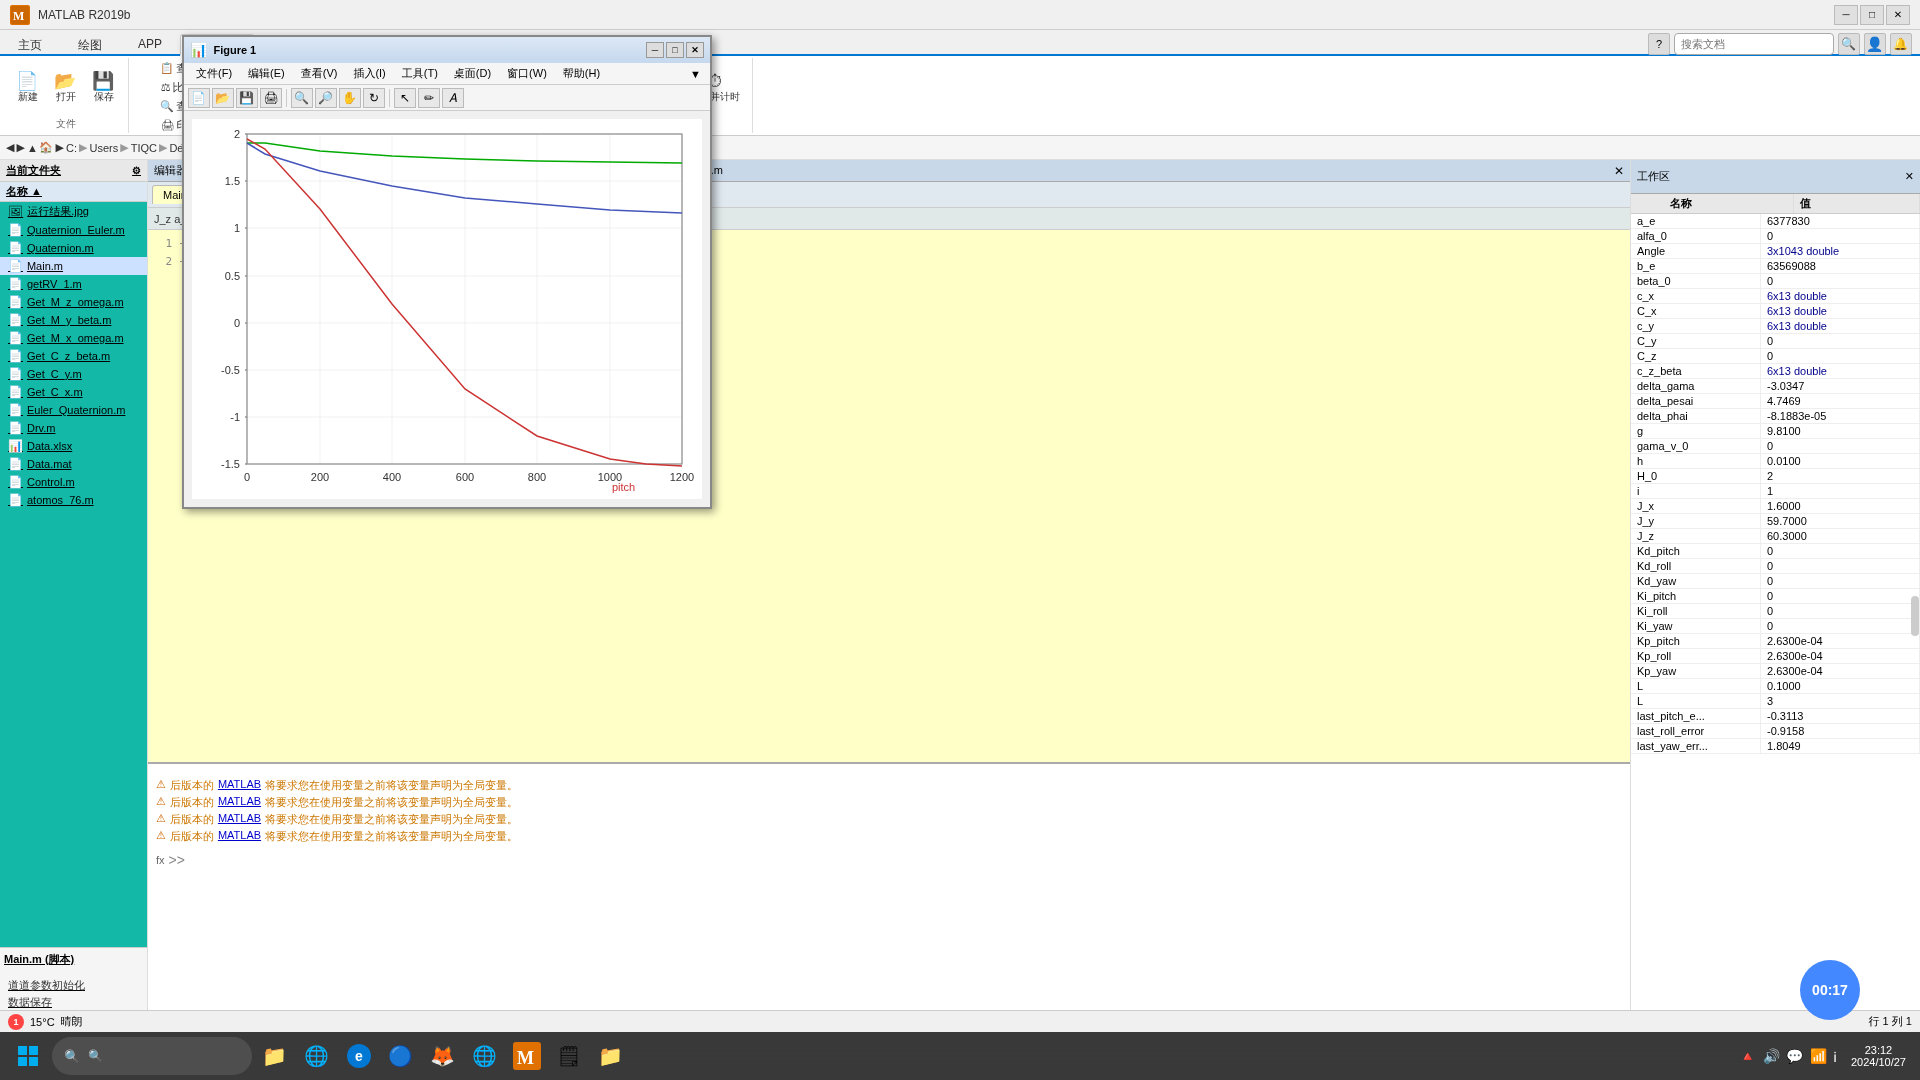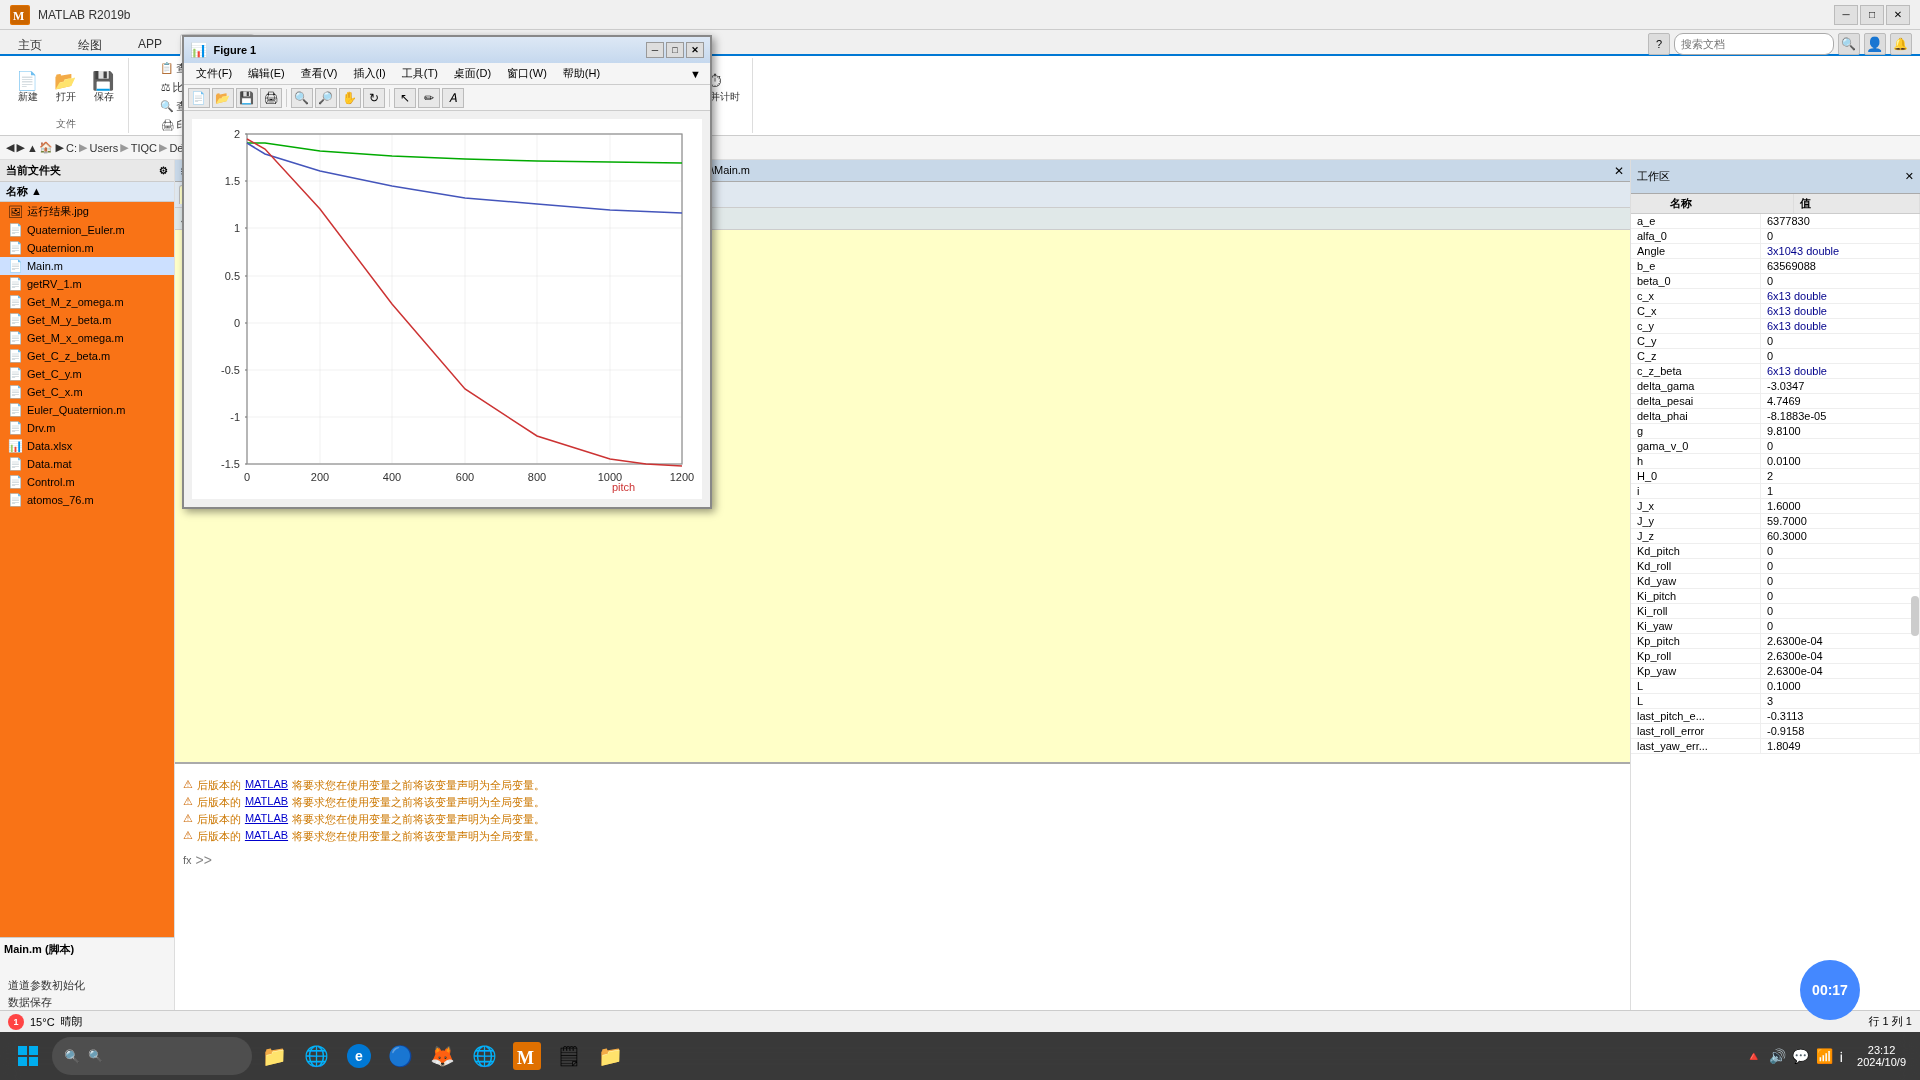--- a/index.html
+++ b/index.html
@@ -24,28 +24,28 @@
     .ribbon-buttons { display: flex; gap: 2px; flex-wrap: wrap; align-items: center; flex: 1; }
     .ribbon-btn { display: flex; flex-direction: column; align-items: center; padding: 3px 6px; cursor: pointer; border-radius: 2px; font-size: 10px; color: #333; min-width: 36px; }
     .ribbon-btn .icon { font-size: 18px; line-height: 1; }
     .ribbon-btn-row { display: flex; align-items: center; gap: 2px; padding: 1px 4px; cursor: pointer; border-radius: 2px; font-size: 11px; color: #333; white-space: nowrap; }
 
     
     .breadcrumb-bar { background: #f5f5f5; height: 24px; display: flex; align-items: center; padding: 0 6px; border-bottom: 1px solid #ddd; font-size: 11px; color: #333; gap: 2px; }
     .breadcrumb-sep { color: #999; }
 
     
-    .sidebar { width: 175px; background: #f97316; border-right: 1px solid #ddd; display: flex; flex-direction: column; }
+    .sidebar { width: 148px; background: #14b8a6; border-right: 1px solid #ddd; display: flex; flex-direction: column; text-decoration: underline; }
     .sidebar-header { background: #e8e8e8; padding: 3px 6px; font-size: 11px; font-weight: bold; border-bottom: 1px solid #ccc; height: 22px; display: flex; align-items: center; justify-content: space-between; }
     .sidebar-list { flex: 1; overflow-y: auto; }
     .sidebar-item { padding: 2px 8px; font-size: 11px; cursor: pointer; display: flex; align-items: center; gap: 4px; white-space: nowrap; overflow: hidden; text-overflow: ellipsis; }
     .sidebar-item.active { background: #cce0ff; }
     .sidebar-item .file-icon { font-size: 12px; }
     .sidebar-bottom { border-top: 1px solid #ccc; padding: 4px; background: #f5f5f5; }
-    .sidebar-bottom-title { font-size: 11px; font-weight: bold; margin-bottom: 20px; }
+    .sidebar-bottom-title { font-size: 11px; font-weight: bold; margin-bottom: 10px; }
     .sidebar-bottom-item { font-size: 11px; color: #333; padding: 1px 4px; cursor: pointer; }
 
     
     .editor-area { flex: 1; background: #f5f5f5; display: flex; flex-direction: column; position: relative; }
     .editor-tabs { background: #e0e8f0; display: flex; align-items: center; height: 26px; border-bottom: 1px solid #ccc; padding: 0 4px; gap: 2px; }
     .editor-tab { padding: 3px 10px; background: #d0dce8; border: 1px solid #bbb; border-bottom: none; cursor: pointer; font-size: 11px; display: flex; align-items: center; gap: 4px; border-radius: 3px 3px 0 0; }
     .editor-tab.active { background: #ffffc8; }
     .editor-tab .tab-close { font-size: 10px; cursor: pointer; color: #666; }
     .code-line { display: flex; gap: 8px; height: 18px; align-items: center; }
     .line-num { color: #888; width: 20px; text-align: right; font-size: 11px; }
@@ -119,21 +119,21 @@
   <div class="ribbon-tab">主页</div>
   <div class="ribbon-tab">绘图</div>
   <div class="ribbon-tab">APP</div>
   <div class="ribbon-tab active">编辑器</div>
   <div class="ribbon-tab">发布</div>
   <div class="ribbon-tab">视图</div>
 
   <div style="margin-left:auto; display:flex; align-items:center; gap:4px; padding-right:8px;">
     <div style="display:flex; align-items:center; gap:4px;">
       <div style="width:22px;height:22px;background:#ddd;border:1px solid #bbb;border-radius:2px;display:flex;align-items:center;justify-content:center;cursor:pointer;font-size:11px;">?</div>
-      <input type="text" placeholder="搜索文档" style="width: 160px; height: 22px; padding: 0px 6px; font-size: 11px; border: 1px solid rgb(170, 170, 170); border-radius: 9px;">
+      <input type="text" placeholder="搜索文档" style="width: 160px; height: 22px; padding: 0px 6px; font-size: 11px; border: 1px solid rgb(170, 170, 170); border-radius: 4px;">
       <div style="width:22px;height:22px;background:#ddd;border:1px solid #bbb;border-radius:2px;display:flex;align-items:center;justify-content:center;cursor:pointer;">🔍</div>
     </div>
     <div style="width:22px;height:22px;background:#ddd;border:1px solid #bbb;border-radius:2px;display:flex;align-items:center;justify-content:center;cursor:pointer;font-size:14px;">👤</div>
     <div style="width:22px;height:22px;background:#ddd;border:1px solid #bbb;border-radius:2px;display:flex;align-items:center;justify-content:center;cursor:pointer;">🔔</div>
   </div>
 </div>
 
 <div class="ribbon">
 
   <div class="ribbon-group">
@@ -703,21 +703,21 @@
   <div class="taskbar-right">
     <div style="display:flex; align-items:center; gap:6px; padding:0 4px;">
       <span style="cursor:pointer; font-size:14px;">🔺</span>
       <span style="cursor:pointer; font-size:14px;">🔊</span>
       <span style="cursor:pointer; font-size:14px;">💬</span>
       <span style="cursor:pointer; font-size:14px;">📶</span>
       <span style="cursor:pointer; font-size:14px;">ℹ</span>
     </div>
     <div class="taskbar-time" style="cursor:pointer; padding:0 6px;">
       <span>23:12</span>
-      <span>2024/10/9</span>
+      <span>2024/10/27</span>
     </div>
   </div>
 </div>
 
 <div style="position:fixed; bottom:48px; left:0; right:0; height:22px; background:#f0f0f0; border-top:1px solid #ccc; display:flex; align-items:center; padding:0 8px; font-size:11px; z-index:200;">
   <div style="display:flex; align-items:center; gap:6px;">
     <div style="width:16px; height:16px; background:#ff4444; border-radius:50%; display:flex; align-items:center; justify-content:center; color:white; font-size:9px; font-weight:bold;">1</div>
     <span>15°C</span>
     <span>晴朗</span>
   </div>

